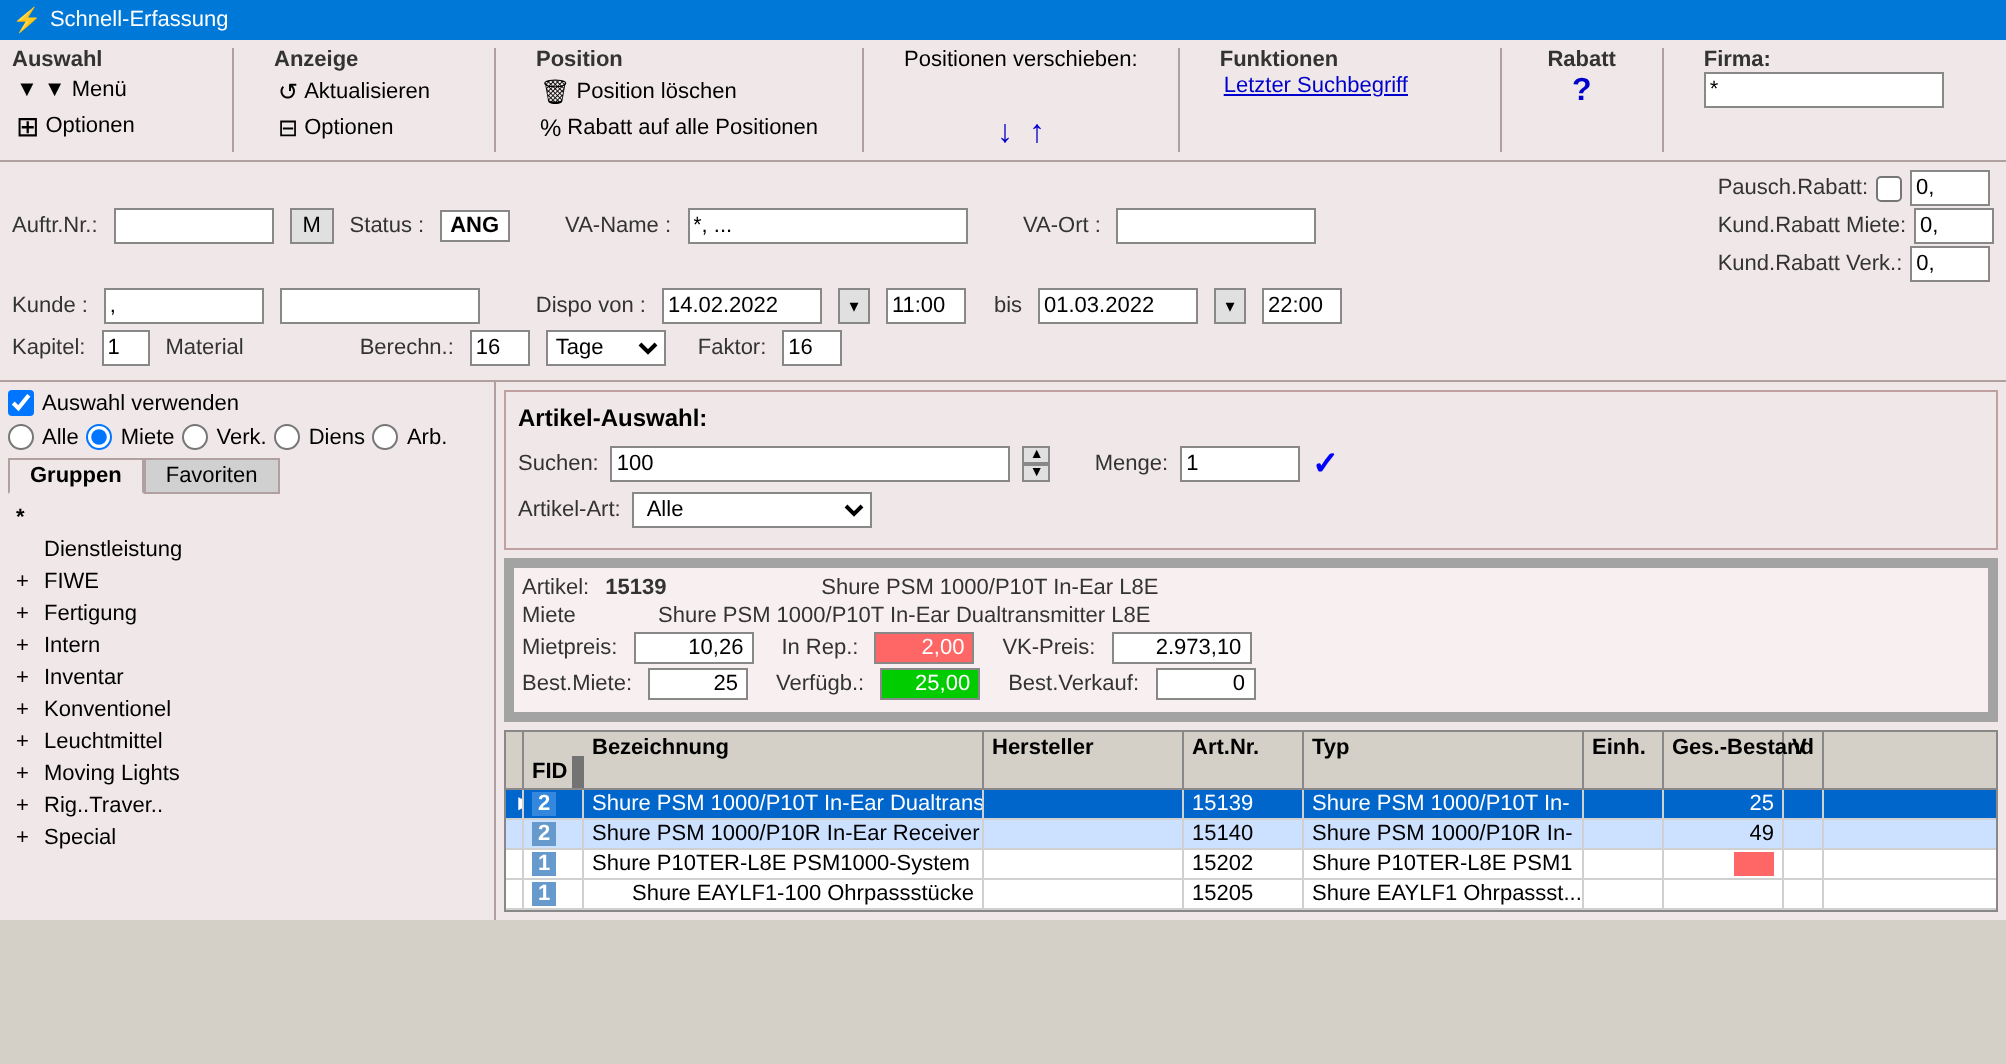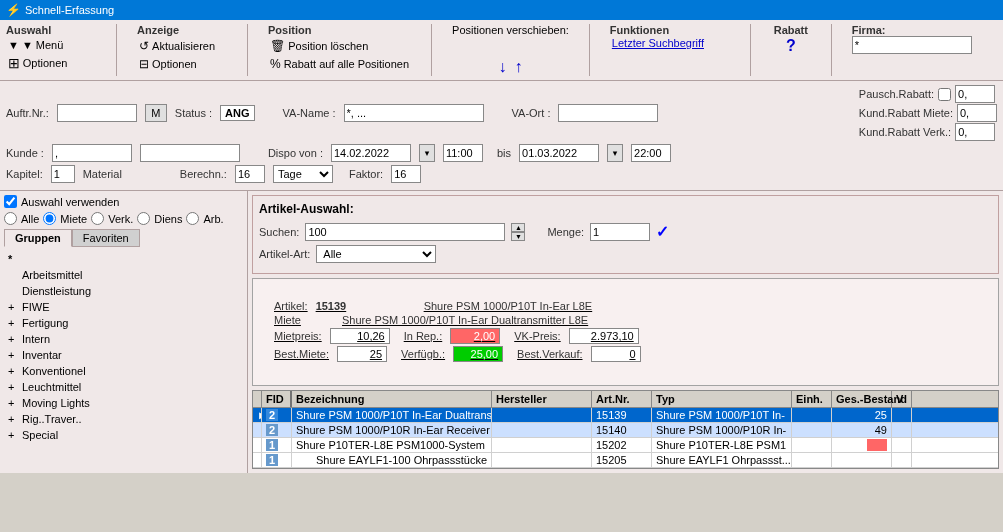--- a/index.html
+++ b/index.html
@@ -50,21 +50,21 @@
     .artikel-box { background: #f0e8e8; border: 1px solid #c0a0a0; margin: 4px; padding: 6px; }
     .artikel-title { font-size: 12px; font-weight: bold; margin-bottom: 6px; }
     .artikel-row { display: flex; align-items: center; gap: 6px; margin-bottom: 4px; }
     .artikel-input { border: 1px solid #888; background: white; height: 18px; font-size: 11px; padding: 0 2px; }
     .spinner { display: flex; flex-direction: column; }
     .spin-btn { border: 1px solid #888; background: #e0e0e0; height: 9px; width: 14px; cursor: pointer; display: flex; align-items: center; justify-content: center; font-size: 7px; line-height: 1; }
     .checkmark { color: #0000ff; font-size: 16px; font-weight: bold; cursor: pointer; }
     .select-dropdown { border: 1px solid #888; background: white; height: 18px; font-size: 11px; padding: 0 2px; width: 120px; }
     
     
-    .artikel-info { margin: 0 4px; padding: 21px; background: #f8f0f0; border: 1px solid #a3a3a3; text-decoration: underline; }
+    .artikel-info { margin: 0 4px; padding: 4px; background: #f8f0f0; border: 5px solid #a3a3a3; }
     .info-row { display: flex; gap: 8px; margin-bottom: 2px; align-items: center; }
     .info-value { font-size: 11px; background: white; border: 1px solid #888; padding: 1px 4px; min-width: 50px; text-align: right; }
     .info-value.green { background: #00cc00; color: white; }
     .info-value.red { background: #ff6666; color: white; }
     .info-text { font-size: 11px; color: #333; }
     
     
     .data-table { flex: 1; margin: 4px; border: 1px solid #888; overflow: hidden; }
     .table-header { display: flex; background: #d4d0c8; border-bottom: 1px solid #888; }
     .th { padding: 2px 4px; font-size: 11px; font-weight: bold; border-right: 1px solid #888; white-space: nowrap; }
@@ -230,21 +230,20 @@
       <span>Diens</span>
       <input type="radio" name="filter" style="">
       <span>Arb.</span>
     </div>
     <div class="tabs-bar">
       <div class="tab active">Gruppen</div>
       <div class="tab">Favoriten</div>
     </div>
     <div style="overflow-y:auto; flex:1;">
       <div class="tree-item root">*</div>
-      <div class="tree-item"><span style="width:12px;"></span>Arbeitsmittel</div>
       <div class="tree-item"><span style="width:12px;"></span>Dienstleistung</div>
       <div class="tree-item"><span style="width:12px;">+</span>FIWE</div>
       <div class="tree-item"><span style="width:12px;">+</span>Fertigung</div>
       <div class="tree-item"><span style="width:12px;">+</span>Intern</div>
       <div class="tree-item"><span style="width:12px;">+</span>Inventar</div>
       <div class="tree-item"><span style="width:12px;">+</span>Konventionel</div>
       <div class="tree-item"><span style="width:12px;">+</span>Leuchtmittel</div>
       <div class="tree-item"><span style="width:12px;">+</span>Moving Lights</div>
       <div class="tree-item"><span style="width:12px;">+</span>Rig..Traver..</div>
       <div class="tree-item"><span style="width:12px;">+</span>Special</div>
@@ -301,21 +300,21 @@
         <span class="form-label" style="margin-left:6px;">Verfügb.:</span>
         <span class="info-value green" style="width:50px;">25,00</span>
         <span class="form-label" style="margin-left:6px;">Best.Verkauf:</span>
         <span class="info-value" style="width:30px;">0</span>
       </div>
     </div>
 
     <div class="data-table" style="margin:4px; flex:1; border:1px solid #888; overflow:hidden; display:flex; flex-direction:column;">
       <div class="table-header" style="display:flex; background:#d4d0c8; border-bottom:1px solid #888;">
         <div class="th" style="width:8px; border-right:1px solid #888;"></div>
-        <div class="th" style="width:30px; border-right:2px solid #737373;">FID</div>
+        <div class="th" style="width:30px; border-right:6px solid #737373;margin-top:12px;">FID</div>
         <div class="th" style="width:200px; border-right:1px solid #888;">Bezeichnung</div>
         <div class="th" style="width:100px; border-right:1px solid #888;">Hersteller</div>
         <div class="th" style="width:60px; border-right:1px solid #888;">Art.Nr.</div>
         <div class="th" style="width:140px; border-right:1px solid #888;">Typ</div>
         <div class="th" style="width:40px; border-right:1px solid #888;">Einh.</div>
         <div class="th" style="width:60px; border-right:1px solid #888;">Ges.-Bestand</div>
         <div class="th" style="width:20px;">V</div>
       </div>
       <div class="table-body" style="overflow-y:auto; flex:1;">
 

